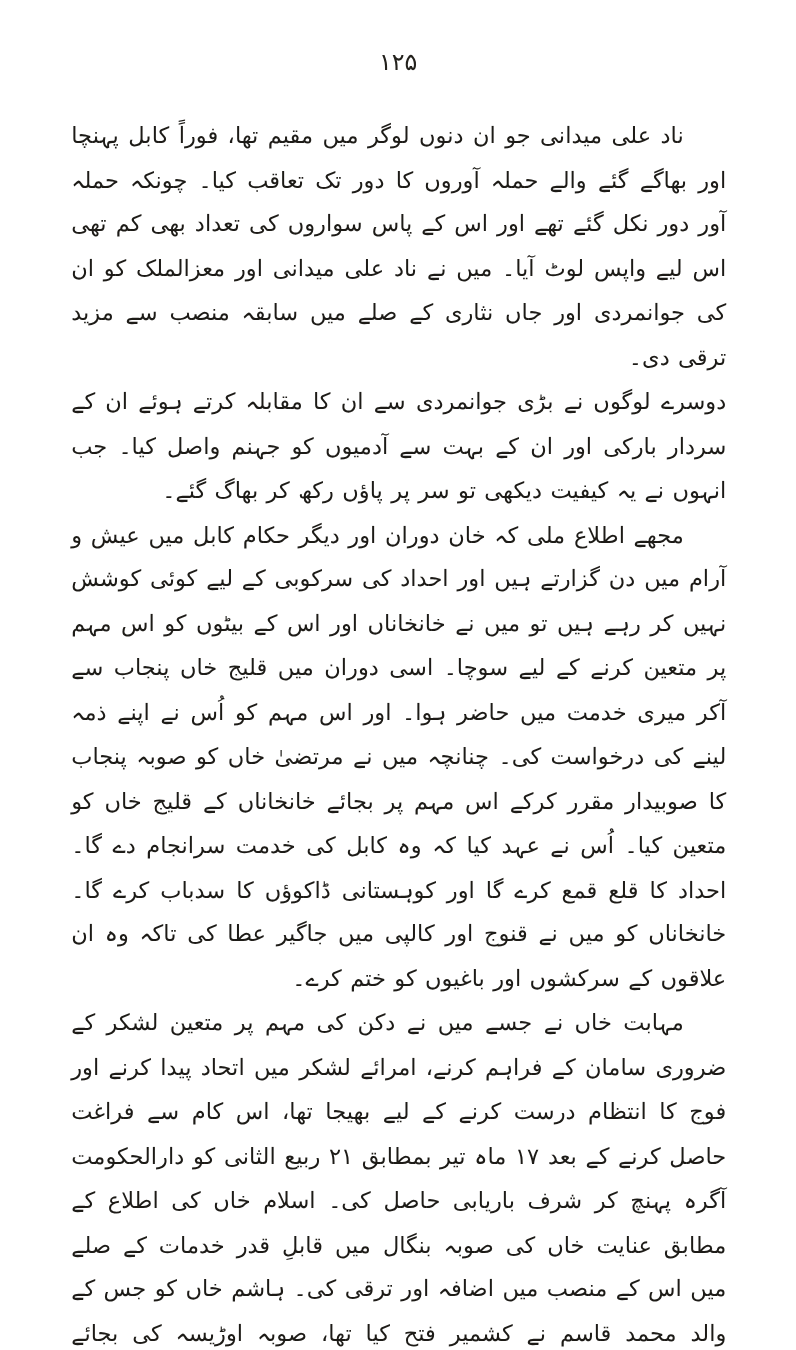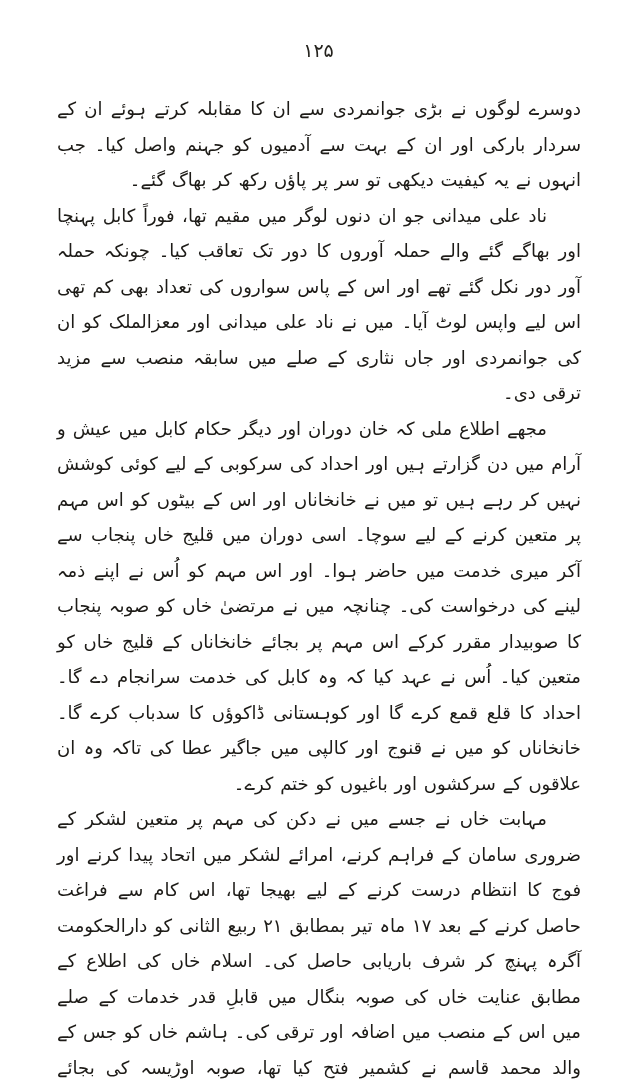--- a/index.html
+++ b/index.html
@@ -51,20 +51,20 @@
   }
 </style>
 </head>
 <body>
 
 <div class="scan-page">
 
   <div class="page-number">۱۲۵</div>
 
   <div class="text-block">
+    <p class="para">ناد علی میدانی جو ان دنوں لوگر میں مقیم تھا، فوراً کابل پہنچا اور بھاگے گئے والے حملہ آوروں کا دور تک تعاقب کیا۔ چونکہ حملہ آور دور نکل گئے تھے اور اس کے پاس سواروں کی تعداد بھی کم تھی اس لیے واپس لوٹ آیا۔ میں نے ناد علی میدانی اور معزالملک کو ان کی جوانمردی اور جاں نثاری کے صلے میں سابقہ منصب سے مزید ترقی دی۔</p>
     <p class="para continuation">دوسرے لوگوں نے بڑی جوانمردی سے ان کا مقابلہ کرتے ہوئے ان کے سردار بارکی اور ان کے بہت سے آدمیوں کو جہنم واصل کیا۔ جب انہوں نے یہ کیفیت دیکھی تو سر پر پاؤں رکھ کر بھاگ گئے۔</p>
-    <p class="para">ناد علی میدانی جو ان دنوں لوگر میں مقیم تھا، فوراً کابل پہنچا اور بھاگے گئے والے حملہ آوروں کا دور تک تعاقب کیا۔ چونکہ حملہ آور دور نکل گئے تھے اور اس کے پاس سواروں کی تعداد بھی کم تھی اس لیے واپس لوٹ آیا۔ میں نے ناد علی میدانی اور معزالملک کو ان کی جوانمردی اور جاں نثاری کے صلے میں سابقہ منصب سے مزید ترقی دی۔</p>
     <p class="para">مجھے اطلاع ملی کہ خان دوران اور دیگر حکام کابل میں عیش و آرام میں دن گزارتے ہیں اور احداد کی سرکوبی کے لیے کوئی کوشش نہیں کر رہے ہیں تو میں نے خانخاناں اور اس کے بیٹوں کو اس مہم پر متعین کرنے کے لیے سوچا۔ اسی دوران میں قلیج خاں پنجاب سے آکر میری خدمت میں حاضر ہوا۔ اور اس مہم کو اُس نے اپنے ذمہ لینے کی درخواست کی۔ چنانچہ میں نے مرتضیٰ خاں کو صوبہ پنجاب کا صوبیدار مقرر کرکے اس مہم پر بجائے خانخاناں کے قلیج خاں کو متعین کیا۔ اُس نے عہد کیا کہ وہ کابل کی خدمت سرانجام دے گا۔ احداد کا قلع قمع کرے گا اور کوہستانی ڈاکوؤں کا سدباب کرے گا۔ خانخاناں کو میں نے قنوج اور کالپی میں جاگیر عطا کی تاکہ وہ ان علاقوں کے سرکشوں اور باغیوں کو ختم کرے۔</p>
     <p class="para">مہابت خاں نے جسے میں نے دکن کی مہم پر متعین لشکر کے ضروری سامان کے فراہم کرنے، امرائے لشکر میں اتحاد پیدا کرنے اور فوج کا انتظام درست کرنے کے لیے بھیجا تھا، اس کام سے فراغت حاصل کرنے کے بعد ۱۷ ماہ تیر بمطابق ۲۱ ربیع الثانی کو دارالحکومت آگرہ پہنچ کر شرف باریابی حاصل کی۔ اسلام خاں کی اطلاع کے مطابق عنایت خاں کی صوبہ بنگال میں قابلِ قدر خدمات کے صلے میں اس کے منصب میں اضافہ اور ترقی کی۔ ہاشم خاں کو جس کے والد محمد قاسم نے کشمیر فتح کیا تھا، صوبہ اوڑیسہ کی بجائے کشمیر کا حاکم مقرر کرکے پہلے اُس کے چچا خواجگی محمد حسین کو روانہ کیا تاکہ ہاشم خاں کے پہنچنے تک وہاں کا انتظام سنبھالے رکھے۔</p>
 
   </div>
 
 </div>
 
 </body></html>

